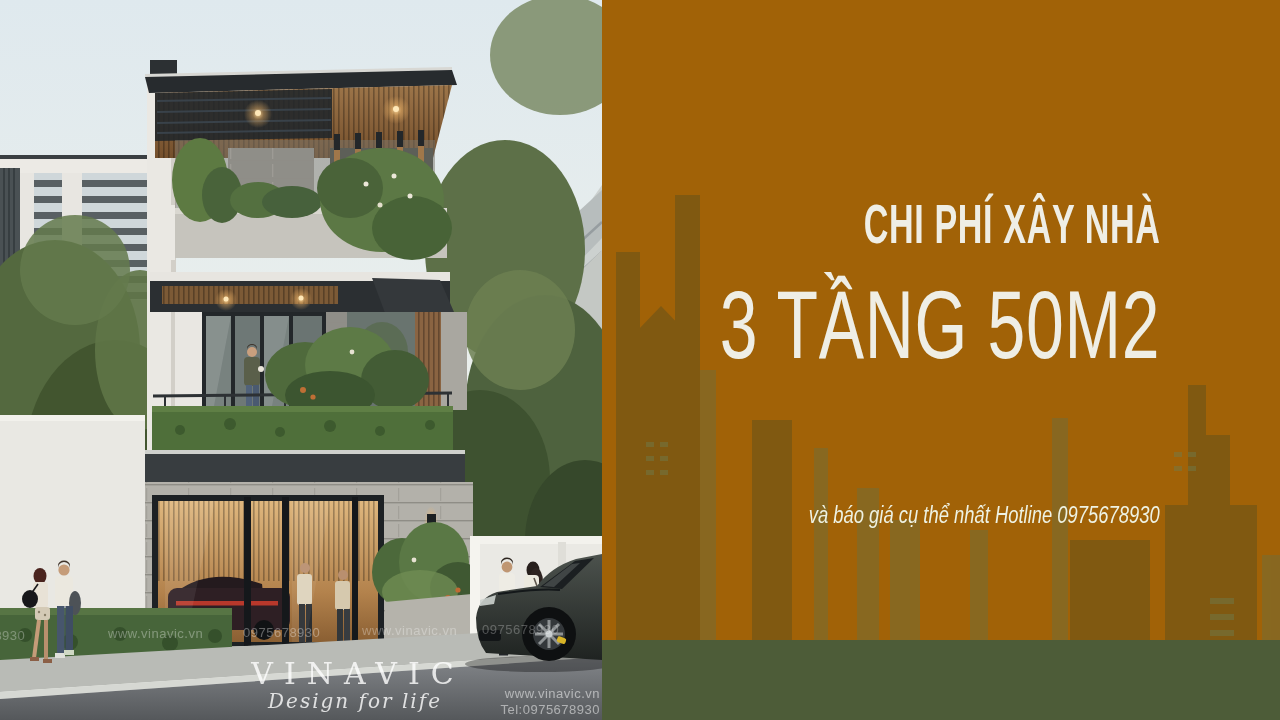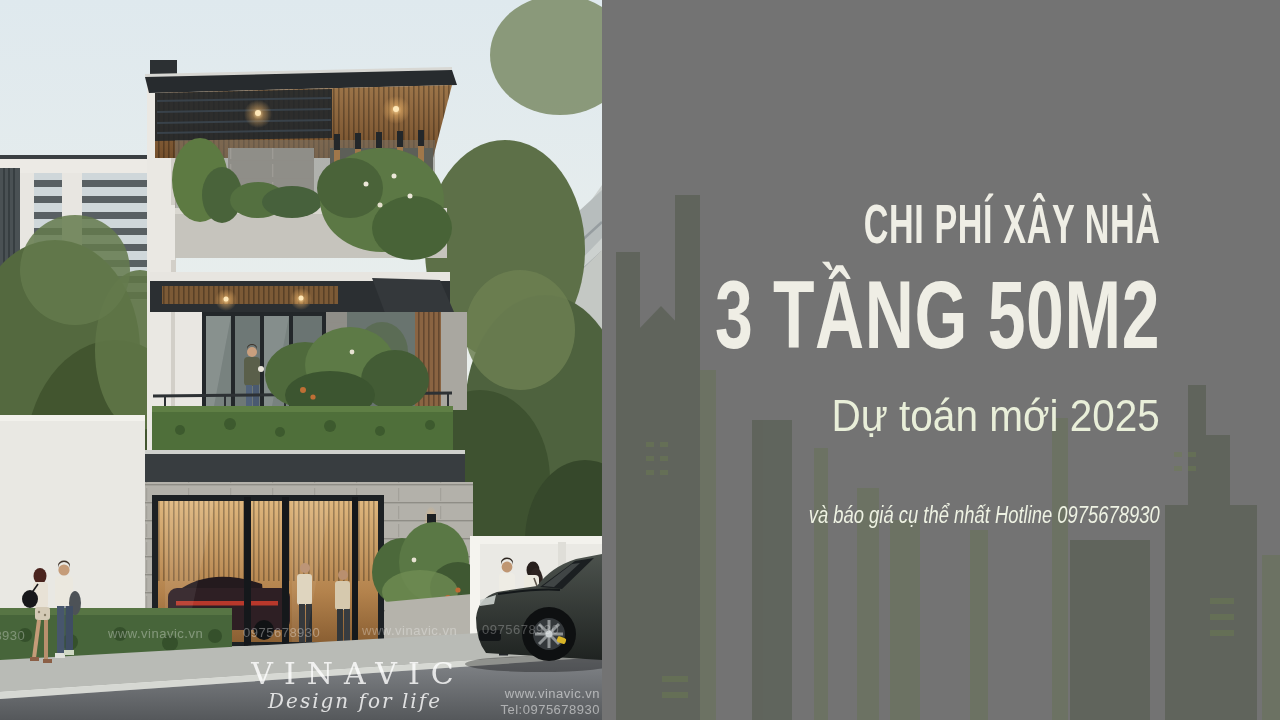--- a/index.html
+++ b/index.html
@@ -3,33 +3,33 @@
 <meta charset="utf-8">
 <style>
   html,body{margin:0;padding:0;background:#222;}
   .stage{
     position:relative;width:1280px;height:720px;overflow:hidden;
     font-family:"Liberation Sans","DejaVu Sans",sans-serif;
     background:#4d5c38;
   }
   .photo{position:absolute;left:0;top:0;width:602px;height:720px;}
   .panel{
-    position:absolute;left:602px;top:0;width:678px;height:720px;
-    background:#737373;overflow:hidden;
+    position:absolute;left:602px;top:0;width:678px;height:640px;
+    background:#a16207;overflow:hidden;
   }
   .skyline{position:absolute;left:0;top:0;width:678px;height:720px;}
   .copy{
     position:absolute;top:0;right:120px;width:560px;height:720px;
     text-align:right;color:#efeee5;
   }
   .copy .row{position:absolute;right:0;white-space:nowrap;}
   .copy .tx{display:inline-block;transform-origin:100% 50%;}
   .kicker{top:197px;font-size:55px;line-height:55px;font-weight:800;}
   .kicker .tx{transform:scaleX(.62);letter-spacing:1px;}
-  .title{top:266px;font-size:97px;line-height:97px;font-weight:700;}
+  .title{top:276px;font-size:97px;line-height:97px;font-weight:400;}
   .title .tx{transform:scaleX(.70);letter-spacing:1px;}
   .subtitle{top:393px;font-size:45px;line-height:45px;font-weight:400;color:#e9efd9;}
   .subtitle .tx{transform:scaleX(.90);}
   .note{font-size:23px;line-height:23px;font-style:italic;color:#eef2e3;}
   .note .tx{transform:scaleX(.80);}
   .note1{top:467px;}
   .note2{top:504px;}
 </style>
 </head>
 <body>
@@ -445,21 +445,18 @@
       </g>
     </svg>
 
     <div class="copy">
       <div class="row kicker">
         <span class="tx">CHI PHÍ XÂY NHÀ</span>
       </div>
       <div class="row title">
         <span class="tx">3 TẦNG 50M2</span>
       </div>
-      <div class="row subtitle">
-        <span class="tx">Dự toán mới 2025</span>
-      </div>
       <div class="row note note2">
         <span class="tx">và báo giá cụ thể nhất Hotline 0975678930</span>
       </div>
     </div>
   </div>
 </div>
 
 </body></html>

